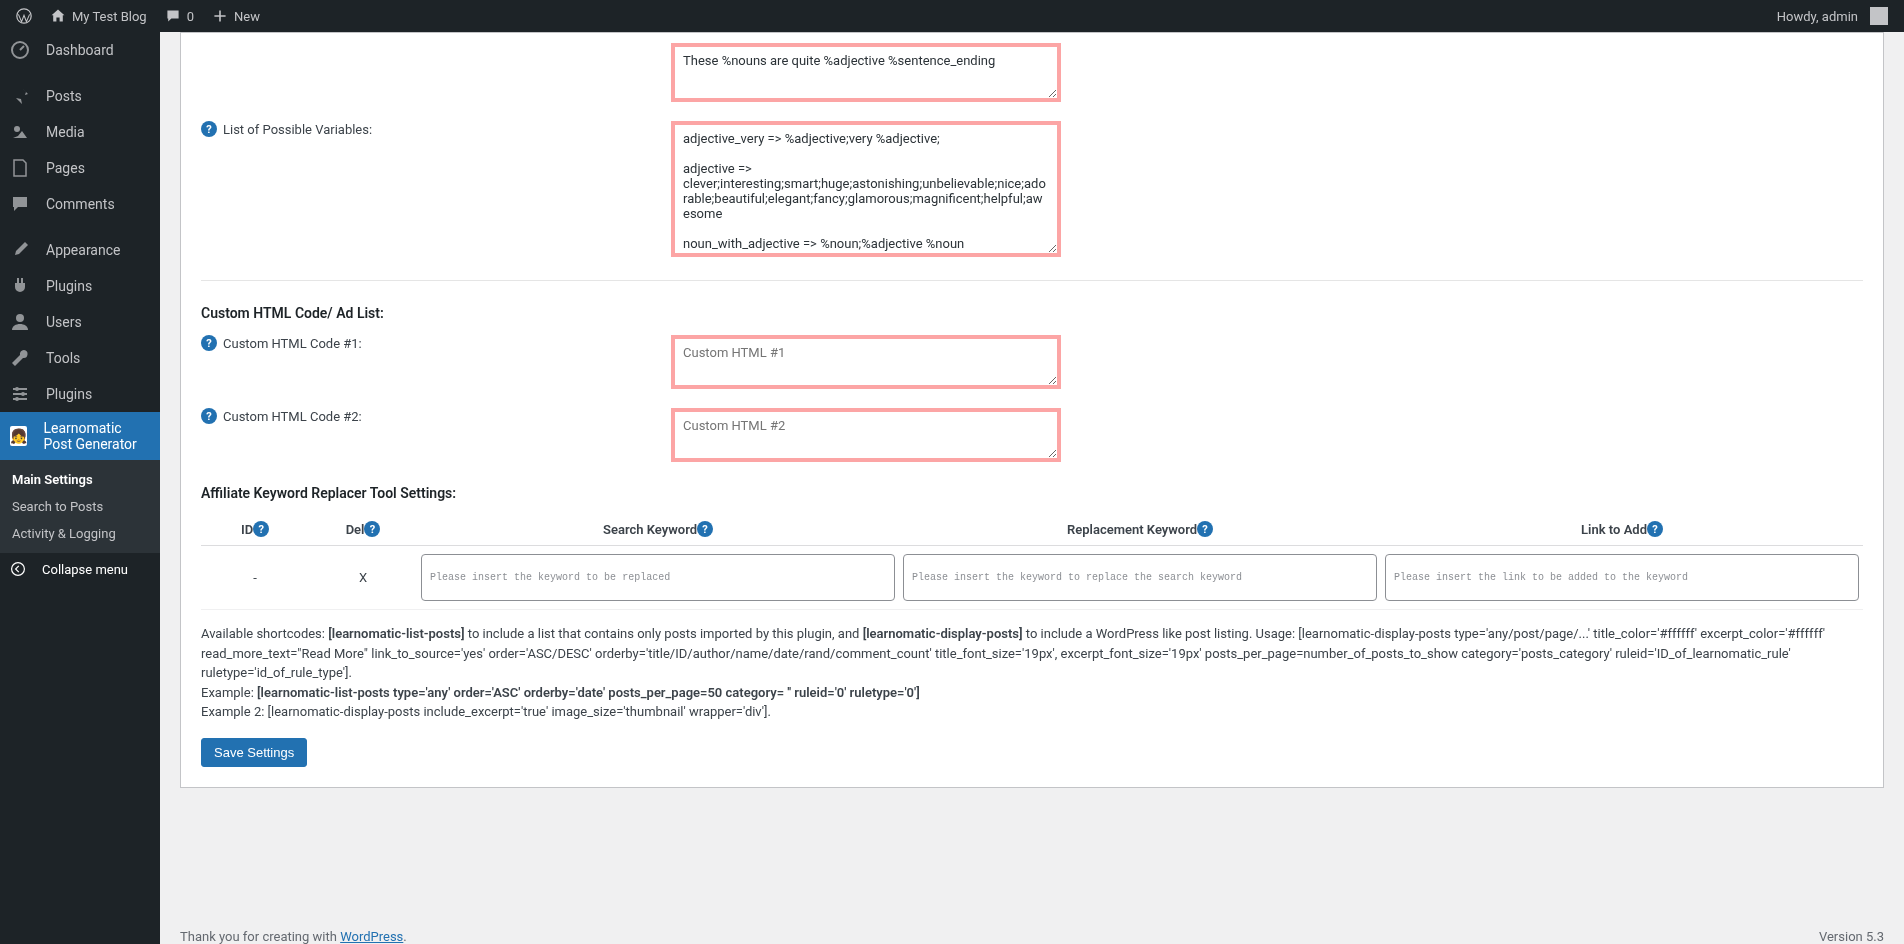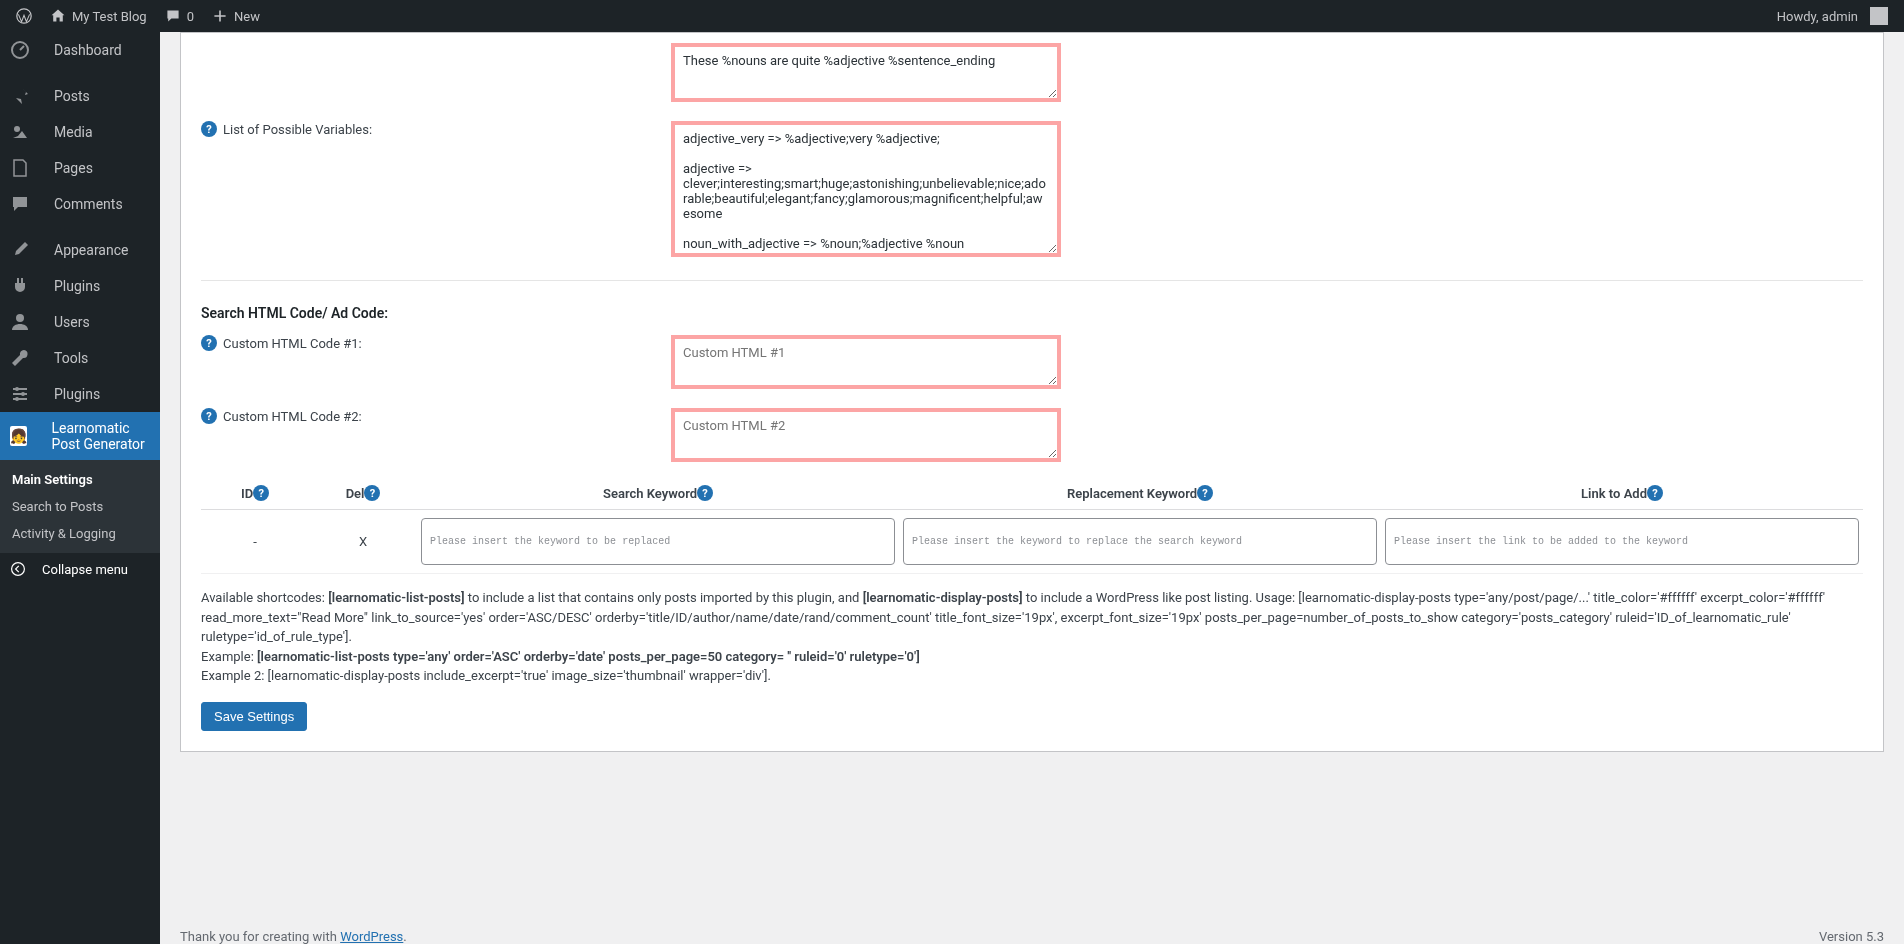--- a/index.html
+++ b/index.html
@@ -7,21 +7,21 @@
 
 
 .admin-bar { position: fixed; top:0; left:0; right:0; height:32px; background:#1d2327; color:#c3c4c7; display:flex; align-items:center; padding:0 8px; justify-content:space-between; z-index:100; font-size:13px;}
 .admin-bar-left,.admin-bar-right{display:flex;align-items:flex-end;gap:2px;}
 .admin-bar-item{display:flex;align-items:center;gap:6px;padding:0 8px;height:32px;cursor:pointer;color:#c3c4c7;}
 .admin-bar svg{width:16px;height:16px;fill:currentColor;}
 .avatar-sq{width:18px;height:18px;background:#c3c4c7;margin-left:6px;}
 
 
 .admin-sidebar{position:fixed;top:32px;left:0;bottom:0;width:160px;background:#1d2327;color:#c3c4c7;font-size:14px;}
-.menu-item{display:flex;align-items:center;gap:24px;padding:8px 10px;cursor:pointer;color:#c3c4c7;}
+.menu-item{display:flex;align-items:center;gap:16px;padding:8px 10px;cursor:pointer;color:#c3c4c7;}
 .menu-item.active{background:#2271b1;color:#fff;}
 .menu-item svg{width:20px;height:20px;fill:currentColor;opacity:.7;}
 .submenu{background:#2c3338;padding:6px 0;}
 .submenu-item{padding:6px 12px;font-size:13px;cursor:pointer;color:#c3c4c7;}
 .submenu-item.current{color:#fff;font-weight:600;}
 .collapse-item{display:flex;align-items:center;gap:16px;padding:8px 10px;cursor:pointer;color:#ffffff;font-size:13px;}
 .menu-arrow{position:relative;}
 .menu-arrow::after{content:"";position:absolute;right:-8px;top:50%;transform:translateY(-50%);border:8px solid transparent;border-right-color:#f0f0f1;}
 
 
@@ -211,21 +211,21 @@
 
 adjective =&gt; clever;interesting;smart;huge;astonishing;unbelievable;nice;adorable;beautiful;elegant;fancy;glamorous;magnificent;helpful;awesome
 
 noun_with_adjective =&gt; %noun;%adjective %noun</textarea>
           </div>
         </div>
 
         <hr class="hr">
       </div>
 
-      <h3 class="section-title">Search HTML Code/ Ad Code:</h3>
+      <h3 class="section-title">Custom HTML Code/ Ad List:</h3>
 
       <div class="section-inner">
         <div class="form-row">
           <div class="label-cell">
             <span class="help-ico">?</span>
             <span>Custom HTML Code #1:</span>
           </div>
           <div class="field-cell">
             <textarea class="ta-html" placeholder="Custom HTML #1" style=""></textarea>
           </div>
@@ -235,20 +235,21 @@
             <span class="help-ico">?</span>
             <span>Custom HTML Code #2:</span>
           </div>
           <div class="field-cell">
             <textarea class="ta-html" placeholder="Custom HTML #2" style=""></textarea>
           </div>
         </div>
       </div>
 
       <div class="aff-wrap">
+        <h3 class="section-title wide">Affiliate Keyword Replacer Tool Settings:</h3>
         <table class="aff-table">
           <thead>
             <tr>
               <th style="width:70px"><span class="th-inner">
                     <span>ID</span>
                     <span class="help-ico">?</span>
                   </span></th>
               <th style="width:70px"><span class="th-inner">
                     <span>Del</span>
                     <span class="help-ico">?</span>

